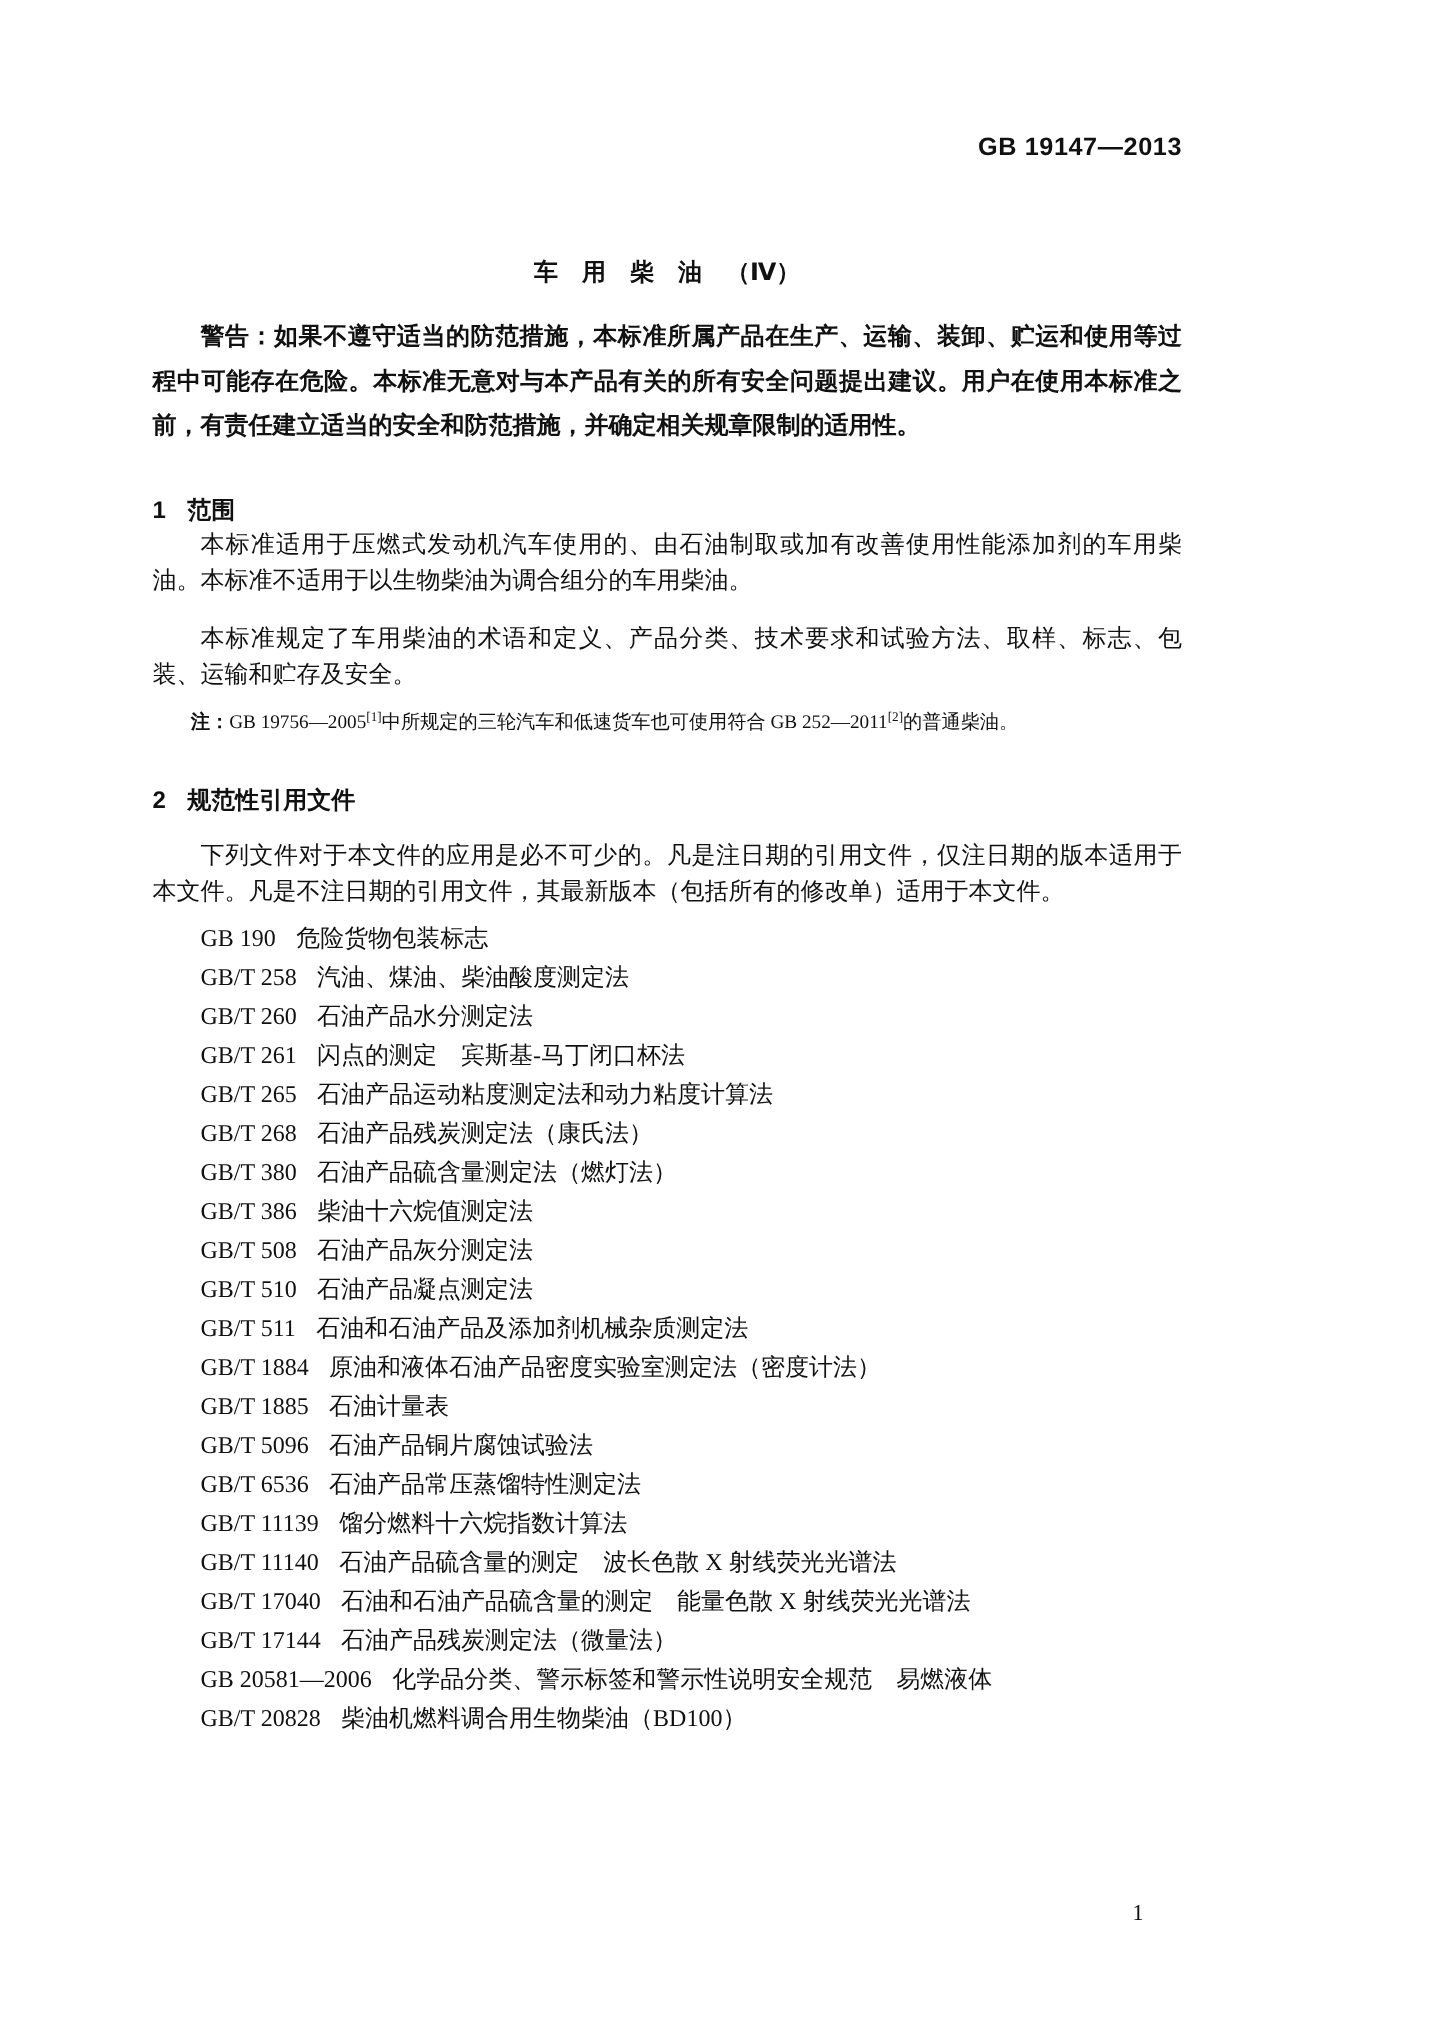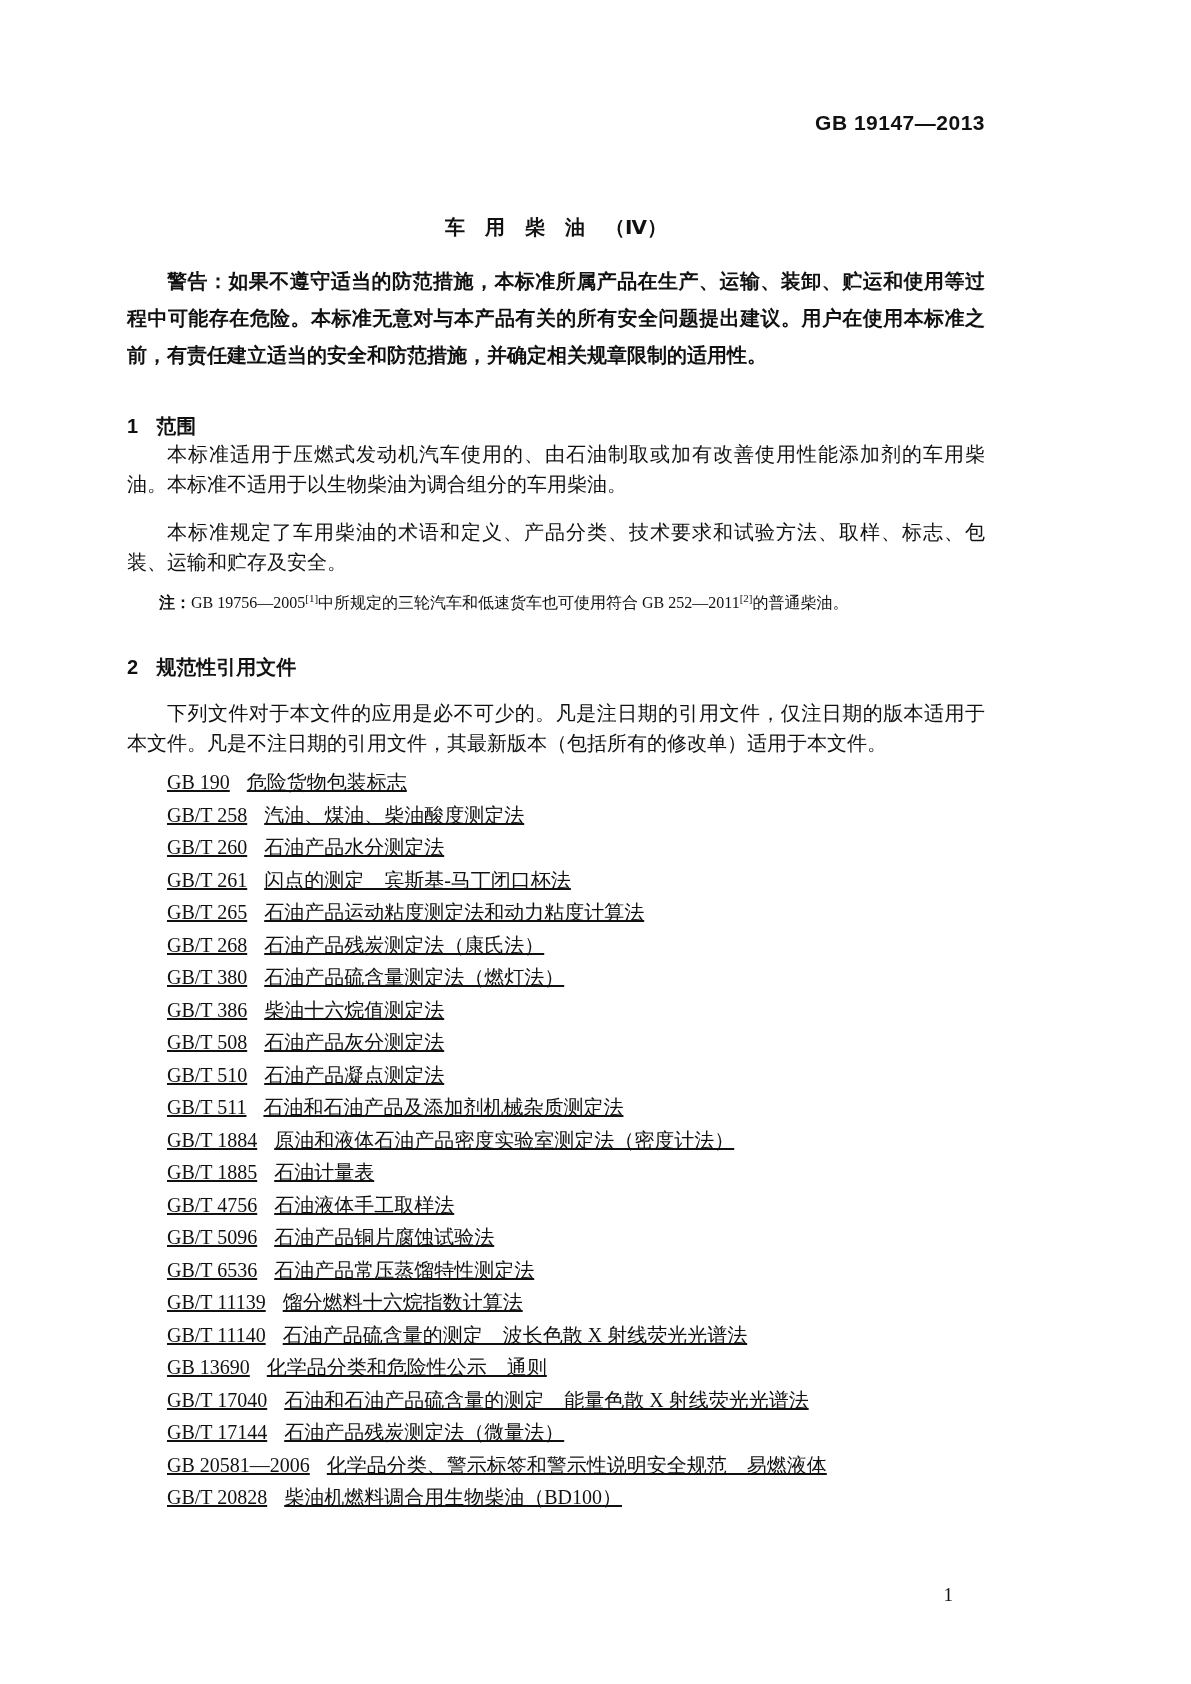--- a/index.html
+++ b/index.html
@@ -71,21 +71,21 @@
     font-family: "Liberation Sans", "DejaVu Sans", sans-serif;
     font-weight: 700;
   }
   .note sup { font-size: 11px; line-height: 0; }
   .refs {
     list-style: none;
     margin-top: 8px;
     padding-left: 2em;
     font-size: 20px;
   }
-  .refs li { line-height: 32.5px; text-decoration: underline; }
+  .refs li { line-height: 32.5px; }
   .ref-title { margin-left: 0.85em; }
   .page-number {
     position: absolute;
     top: 1583px;
     right: 32px;
     font-size: 19px;
     line-height: 24px;
   }
 </style>
 </head>
@@ -119,26 +119,24 @@
         <li><span class="ref-code">GB/T 261</span><span class="ref-title">闪点的测定　宾斯基-马丁闭口杯法</span></li>
         <li><span class="ref-code">GB/T 265</span><span class="ref-title">石油产品运动粘度测定法和动力粘度计算法</span></li>
         <li><span class="ref-code">GB/T 268</span><span class="ref-title">石油产品残炭测定法（康氏法）</span></li>
         <li><span class="ref-code">GB/T 380</span><span class="ref-title">石油产品硫含量测定法（燃灯法）</span></li>
         <li><span class="ref-code">GB/T 386</span><span class="ref-title">柴油十六烷值测定法</span></li>
         <li><span class="ref-code">GB/T 508</span><span class="ref-title">石油产品灰分测定法</span></li>
         <li><span class="ref-code">GB/T 510</span><span class="ref-title">石油产品凝点测定法</span></li>
         <li><span class="ref-code">GB/T 511</span><span class="ref-title">石油和石油产品及添加剂机械杂质测定法</span></li>
         <li><span class="ref-code">GB/T 1884</span><span class="ref-title">原油和液体石油产品密度实验室测定法（密度计法）</span></li>
         <li><span class="ref-code">GB/T 1885</span><span class="ref-title">石油计量表</span></li>
-        <li><span class="ref-code">GB/T 4756</span><span class="ref-title">石油液体手工取样法</span></li>
         <li><span class="ref-code">GB/T 5096</span><span class="ref-title">石油产品铜片腐蚀试验法</span></li>
         <li><span class="ref-code">GB/T 6536</span><span class="ref-title">石油产品常压蒸馏特性测定法</span></li>
         <li><span class="ref-code">GB/T 11139</span><span class="ref-title">馏分燃料十六烷指数计算法</span></li>
         <li><span class="ref-code">GB/T 11140</span><span class="ref-title">石油产品硫含量的测定　波长色散 X 射线荧光光谱法</span></li>
-        <li><span class="ref-code">GB 13690</span><span class="ref-title">化学品分类和危险性公示　通则</span></li>
         <li><span class="ref-code">GB/T 17040</span><span class="ref-title">石油和石油产品硫含量的测定　能量色散 X 射线荧光光谱法</span></li>
         <li><span class="ref-code">GB/T 17144</span><span class="ref-title">石油产品残炭测定法（微量法）</span></li>
         <li><span class="ref-code">GB 20581—2006</span><span class="ref-title">化学品分类、警示标签和警示性说明安全规范　易燃液体</span></li>
         <li><span class="ref-code">GB/T 20828</span><span class="ref-title">柴油机燃料调合用生物柴油（BD100）</span></li>
       </ul>
 
     <div class="page-number">1</div>
 
   </div>
 </div>

